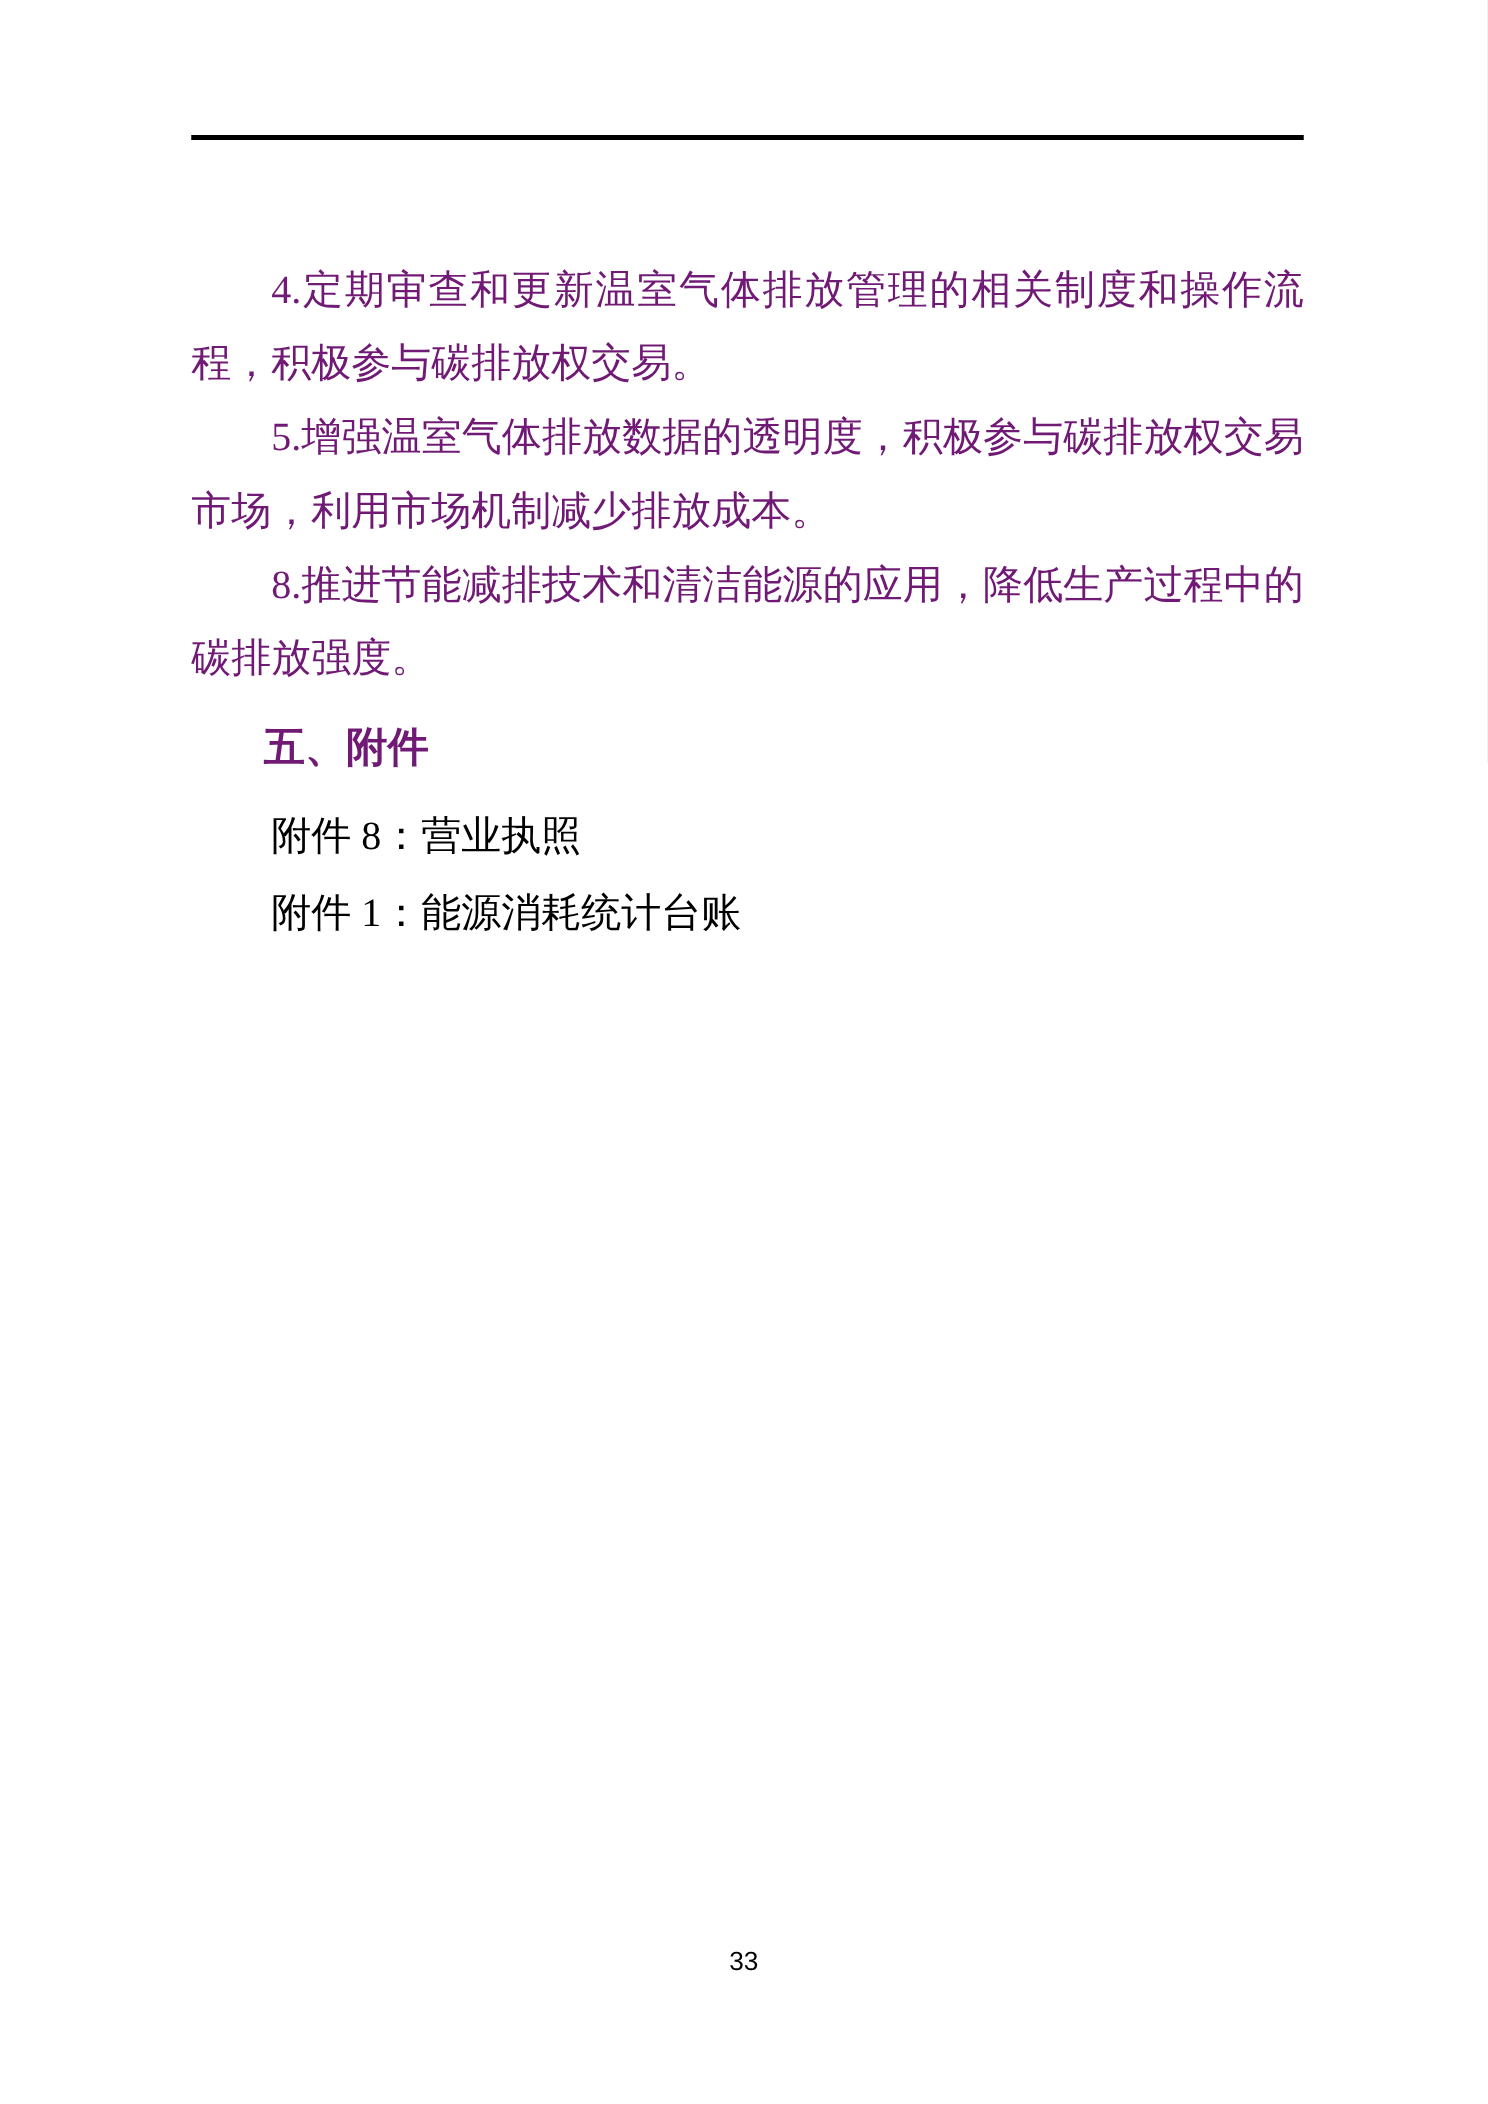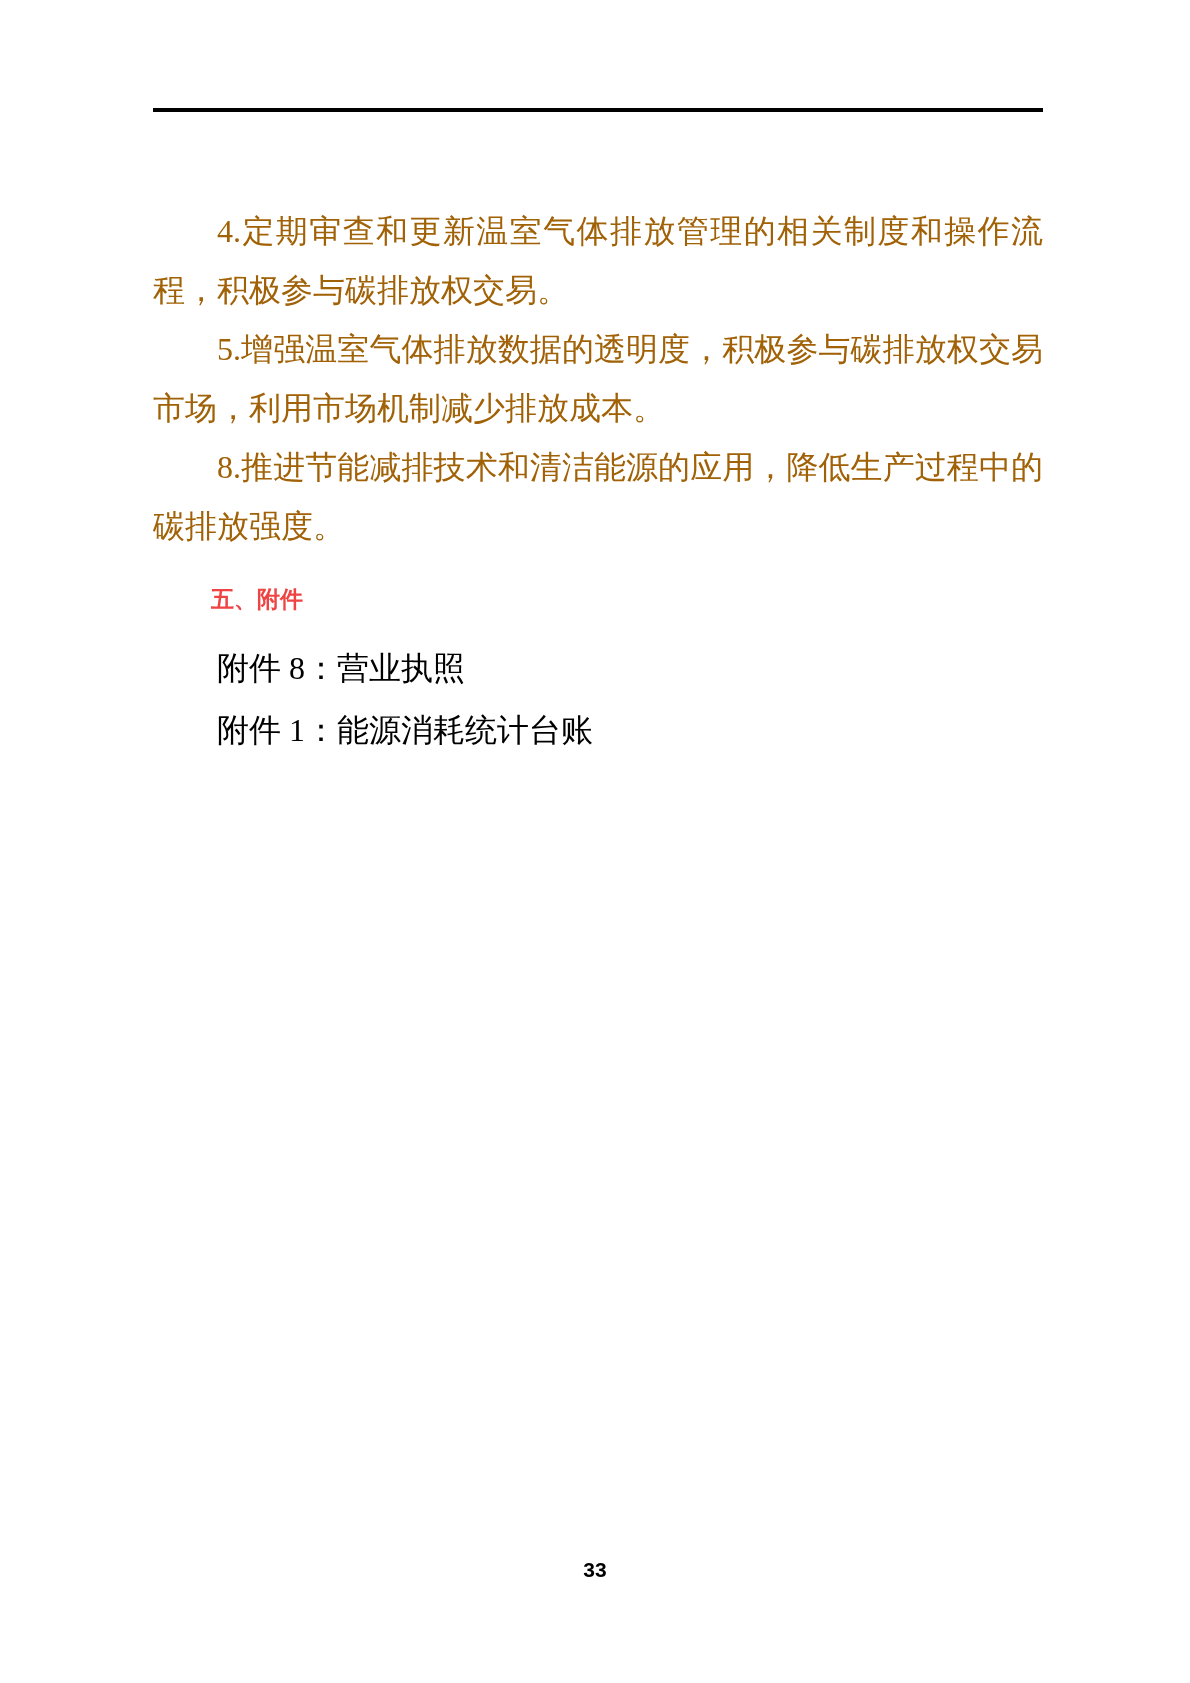--- a/index.html
+++ b/index.html
@@ -26,52 +26,52 @@
     position: absolute;
     left: 153px;
     top: 202px;
     width: 890px;
   }
   .para { margin: 0; }
   .line {
     font-size: 32px;
     line-height: 59px;
     white-space: nowrap;
-    color: #a16207;
+    color: #701a75;
   }
   .line.justify {
     white-space: normal;
     text-align: justify;
     text-align-last: justify;
   }
   .line.indent { text-indent: 64px; }
   .heading-line {
-    font-size: 23px;
+    font-size: 33px;
     line-height: 59px;
     font-weight: 700;
     text-indent: 58px;
     margin-top: 14px;
-    color: #ef4444;
+    color: #701a75;
   }
   .attachments { margin-top: 8px; }
   .attachment-line {
     font-size: 32px;
     line-height: 62px;
     text-indent: 64px;
     color: #000000;
   }
   .page-number {
     position: absolute;
     left: 0;
     top: 1558px;
     width: 100%;
     text-align: center;
     font-family: "Liberation Sans", "DejaVu Sans", sans-serif;
     font-size: 21px;
-    font-weight: 700;
+    font-weight: 400;
     color: #000000;
   }
 </style>
 </head>
 <body>
 
 <div class="page">
 
   <div class="header-rule"></div>
 

